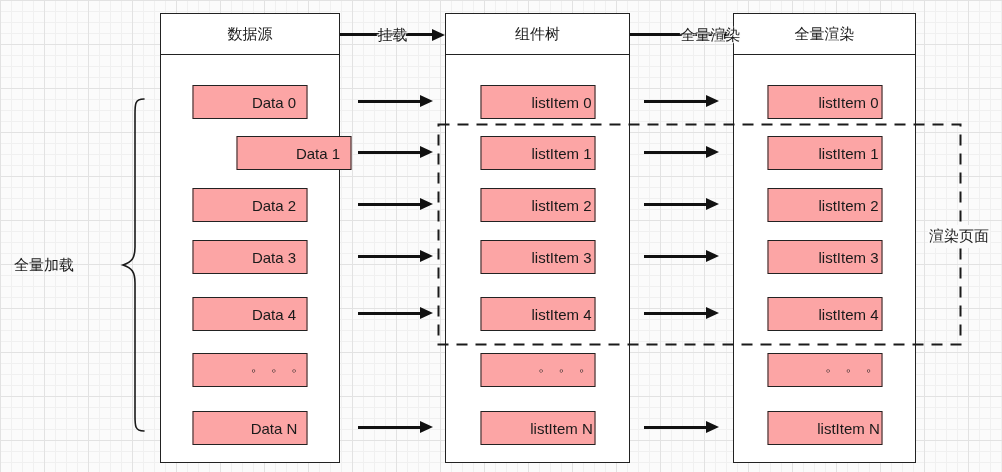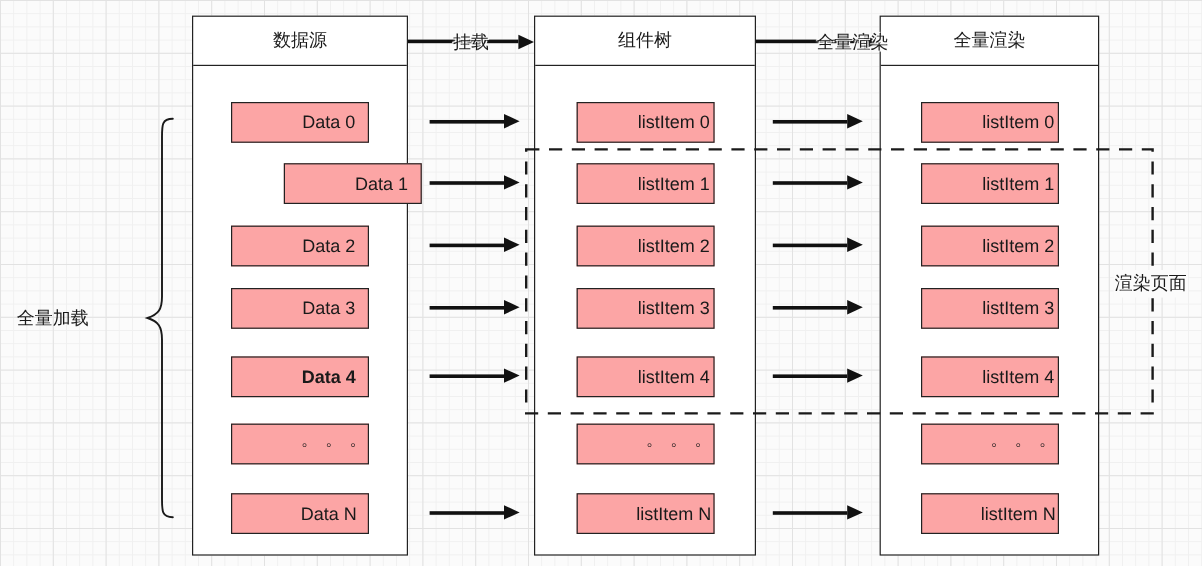--- a/index.html
+++ b/index.html
@@ -57,21 +57,21 @@
   <svg class="brace-svg" width="30" height="336" viewBox="0 0 30 336">
     <path d="M28,2 C19,2 19,7 19,17 L19,150 C19,161 16,165 7,168 C16,171 19,175 19,186 L19,319 C19,329 19,334 28,334" fill="none" stroke="#1a1a1a" stroke-width="1.6" stroke-linecap="round"></path>
   </svg>
 
   <div class="col" style="left:160px; width:180px;">
     <div class="col-header">数据源</div>
   <div class="item-box" style="top: 71px;">Data 0</div>
       <div class="item-box" style="top: 122px; margin-left: 44px;">Data 1</div>
       <div class="item-box" style="top: 174px;">Data 2</div>
       <div class="item-box" style="top: 226px;">Data 3</div>
-      <div class="item-box" style="top: 283px; font-weight: bold;">Data 4</div>
+      <div class="item-box" style="top: 283px;">Data 4</div>
       <div class="item-box dots" style="top: 339px;">◦ ◦ ◦</div>
       <div class="item-box" style="top: 397px;">Data N</div>
     </div>
   <div class="col" style="left:445px; width:185px;">
     <div class="col-header">组件树</div>
   <div class="item-box" style="top: 71px;">listItem 0</div>
       <div class="item-box" style="top: 122px;">listItem 1</div>
       <div class="item-box" style="top: 174px;">listItem 2</div>
       <div class="item-box" style="top: 226px;">listItem 3</div>
       <div class="item-box" style="top: 283px;">listItem 4</div>

